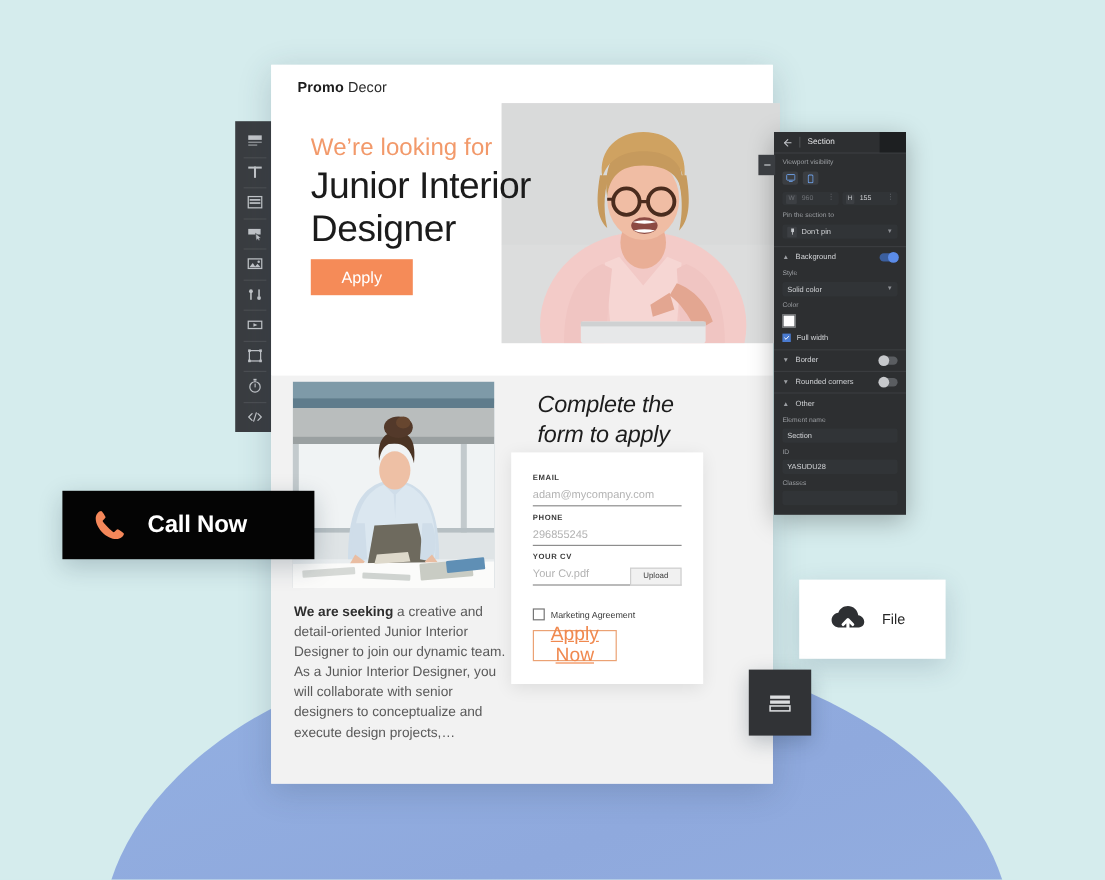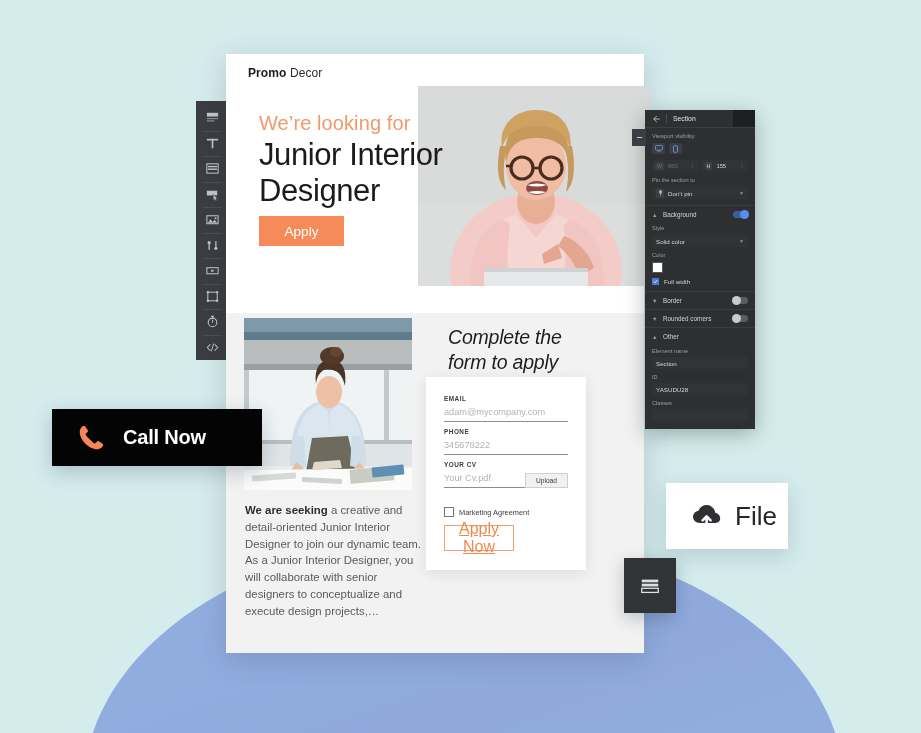--- a/index.html
+++ b/index.html
@@ -166,21 +166,21 @@
     position:absolute;left:52px;top:409px;width:210px;height:57px;background:#040404;
     display:flex;align-items:center;gap:17px;padding-left:24px;box-sizing:border-box;
     box-shadow:0 6px 20px rgba(20,40,60,.22);
   }
   .call-card .lbl{color:#fff;font-size:20px;font-weight:700;letter-spacing:-.2px;}
   .file-card{
     position:absolute;left:666px;top:483px;width:122px;height:66px;background:#fff;
     display:flex;align-items:center;gap:13px;padding-left:26px;box-sizing:border-box;
     box-shadow:0 7px 22px rgba(40,60,90,.18);
   }
-  .file-card .lbl{color:#262626;font-size:26px;font-weight:400;}
+  .file-card .lbl{color:#262626;font-size:12px;font-weight:400;}
   .sq-card{
     position:absolute;left:624px;top:558px;width:52px;height:55px;background:#313336;
     display:flex;align-items:center;justify-content:center;
     box-shadow:0 5px 16px rgba(20,40,60,.25);
   }
 
   
   .art{position:absolute;inset:0;}
 </style>
 </head>
@@ -349,21 +349,21 @@
 
       <div class="form-title">Complete the form to apply</div>
 
       <div class="form-card">
         <div class="fld" style="top:18px;">
           <div class="fld-label">EMAIL</div>
           <div class="fld-val">adam@mycompany.com</div>
         </div>
         <div class="fld" style="top:51px;">
           <div class="fld-label">PHONE</div>
-          <div class="fld-val">345678222</div>
+          <div class="fld-val">296855245</div>
         </div>
         <div class="fld" style="top:84px;position:absolute;">
           <div class="fld-label">YOUR CV</div>
           <div class="fld-val">Your Cv.pdf</div>
           <div class="upload-btn">Upload</div>
         </div>
         <div class="chk-row">
           <div class="chk-box"></div>
           <div class="chk-lbl">Marketing Agreement</div>
         </div>

